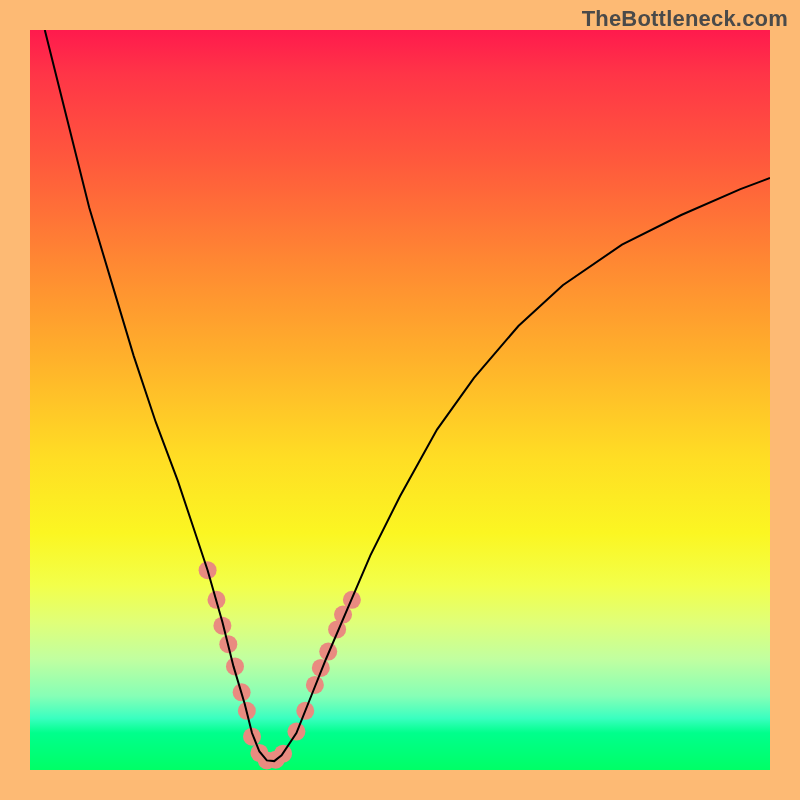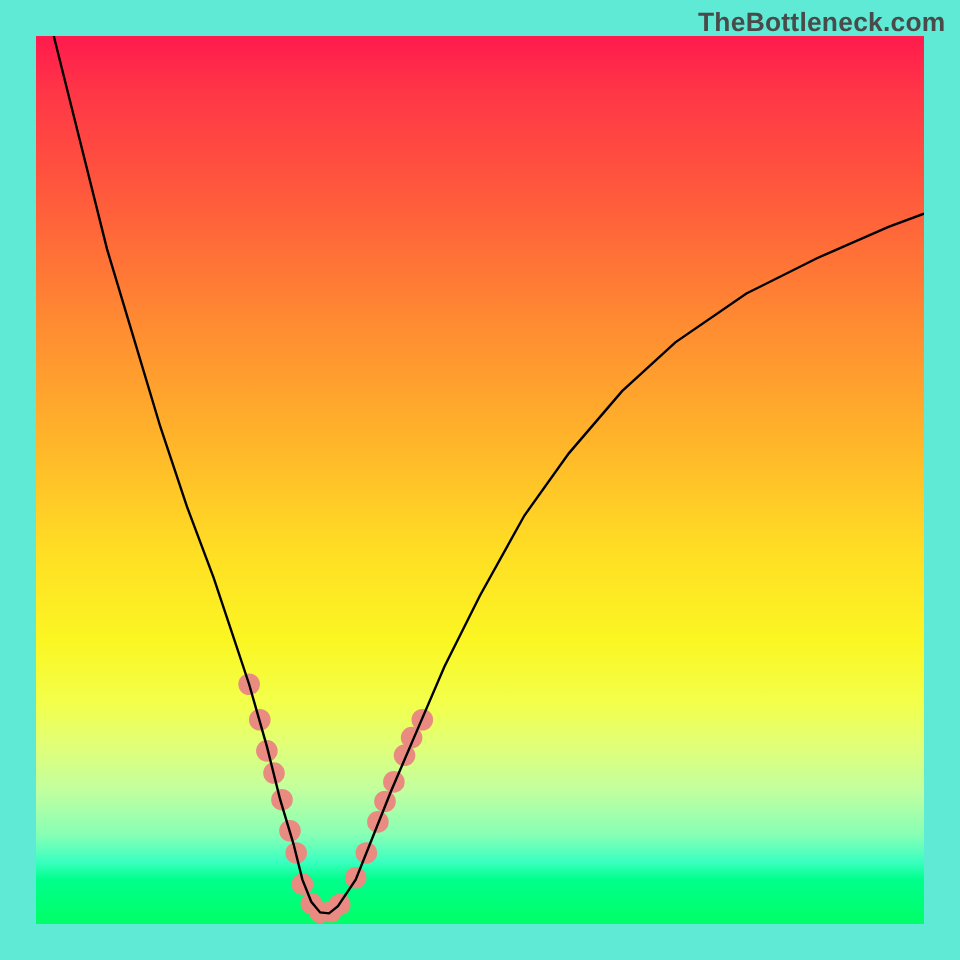--- a/index.html
+++ b/index.html
@@ -7,21 +7,21 @@
     padding: 0;
     width: 800px;
     height: 800px;
     overflow: hidden;
     background: #000;
   }
   .stage {
     position: relative;
     width: 800px;
     height: 800px;
-    background: #5eead4;
+    background: #fdba74;
   }
   .plot-area {
     position: absolute;
     left: 30px;
     top: 30px;
     width: 740px;
     height: 740px;
     background: linear-gradient(to bottom,
       #ff1a4d 0%,
       #ff3547 6%,

